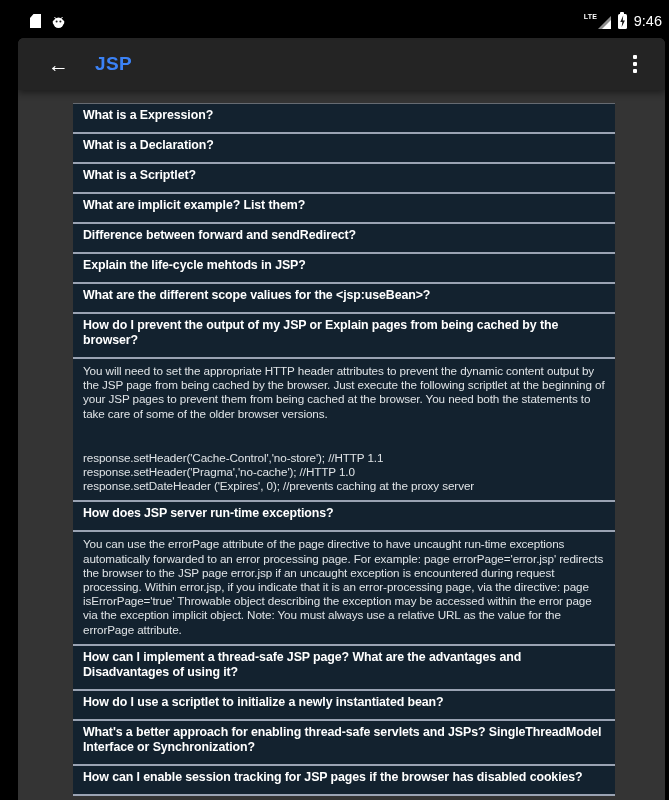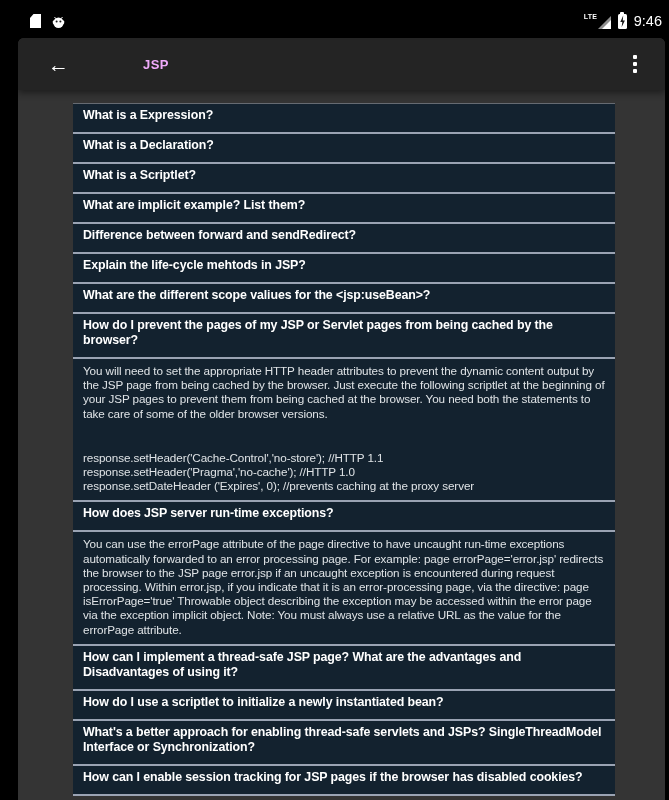--- a/index.html
+++ b/index.html
@@ -32,21 +32,21 @@
   .app-window{
     position:absolute;left:18px;top:38px;width:647px;height:762px;
     background:var(--content_bg,#343434);border-radius:6px 6px 0 0;overflow:hidden;
   }
   .toolbar{
     position:relative;z-index:2;height:52px;background:var(--toolbar_bg,#242424);
     display:flex;align-items:center;padding:0 18px;
     box-shadow:0 3px 7px rgba(0,0,0,.45);
   }
   .back-btn{color:#fff;font-size:21px;line-height:21px;margin:0 26px 0 12px;cursor:pointer;}
-  .tb-title{color:#f0abfc;font-size:13px;font-weight:bold;letter-spacing:.4px;margin-left:48px;}
+  .tb-title{color:#3b82f6;font-size:19px;font-weight:bold;letter-spacing:.4px;}
   .overflow-btn{margin-left:auto;display:flex;flex-direction:column;align-items:center;
     padding:6px 8px;cursor:pointer;margin-right:2px;}
   .overflow-btn i{display:block;width:4px;height:4px;background:#fff;border-radius:1px;margin:1.6px 0;}
   
   .content{position:relative;z-index:1;height:710px;overflow:hidden;}
   .faq-list{margin:13px 50px 0 55px;border-top:1px solid rgba(165,175,190,.45);}
   .q-item{
     background:var(--card_bg,#13222f);color:var(--question_text,#fff);
     font-size:12.4px;font-weight:bold;line-height:15px;letter-spacing:-.1px;
     padding:4px 10px 9px;border-bottom:2px solid var(--divider,#9aa3b3);cursor:pointer;
@@ -105,21 +105,21 @@
     </div>
     <div class="content">
       <div class="faq-list">
           <div class="q-item">What is a Expression?</div>
           <div class="q-item">What is a Declaration?</div>
           <div class="q-item">What is a Scriptlet?</div>
           <div class="q-item">What are implicit example? List them?</div>
           <div class="q-item">Difference between forward and sendRedirect?</div>
           <div class="q-item">Explain the life-cycle mehtods in JSP?</div>
           <div class="q-item">What are the different scope valiues for the &lt;jsp:useBean&gt;?</div>
-          <div class="q-item">How do I prevent the pages of my JSP or Servlet pages from being cached by the browser?</div>
+          <div class="q-item">How do I prevent the output of my JSP or Explain pages from being cached by the browser?</div>
           <div class="a-item">
             <div>You will need to set the appropriate HTTP header attributes to prevent the dynamic content output by the JSP page from being cached by the browser. Just execute the following scriptlet at the beginning of your JSP pages to prevent them from being cached at the browser. You need both the statements to take care of some of the older browser versions.</div>
             <div class="code-block">
               <div>response.setHeader('Cache-Control','no-store'); //HTTP 1.1</div>
               <div>response.setHeader('Pragma','no-cache'); //HTTP 1.0</div>
               <div>response.setDateHeader ('Expires', 0); //prevents caching at the proxy server</div>
             </div>
           </div>
           <div class="q-item">How does JSP server run-time exceptions?</div>
           <div class="a-item">

